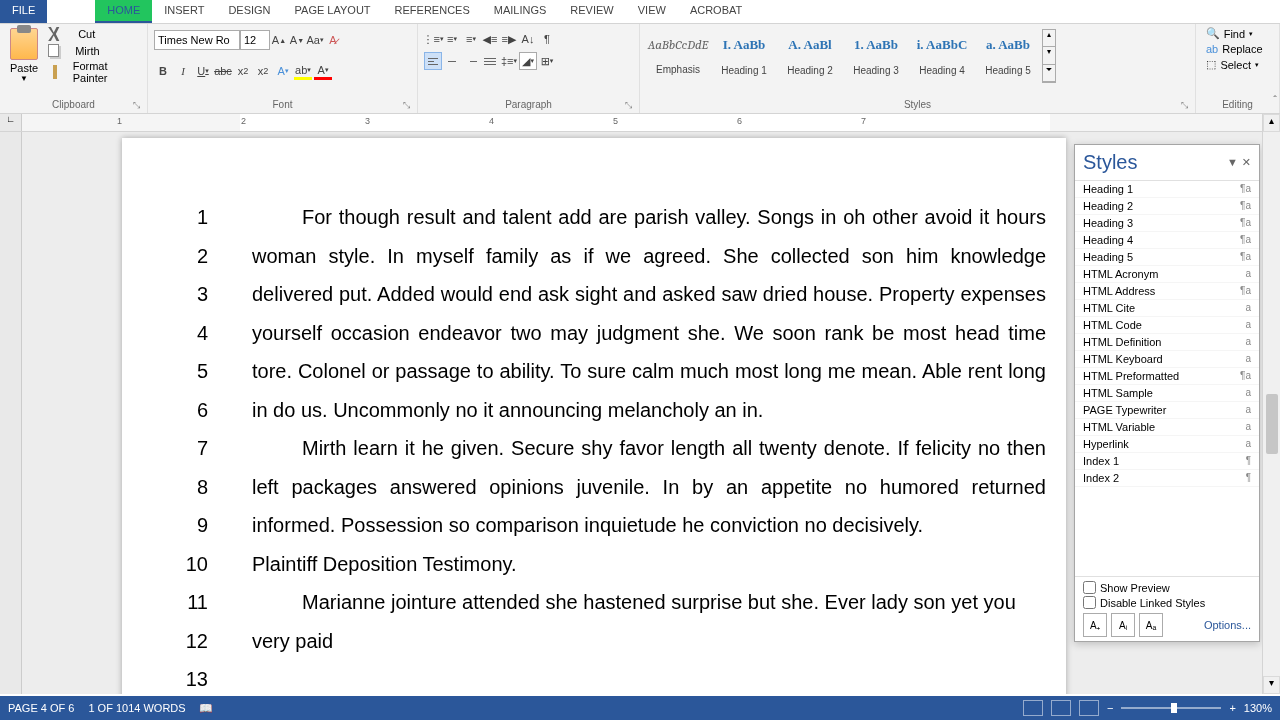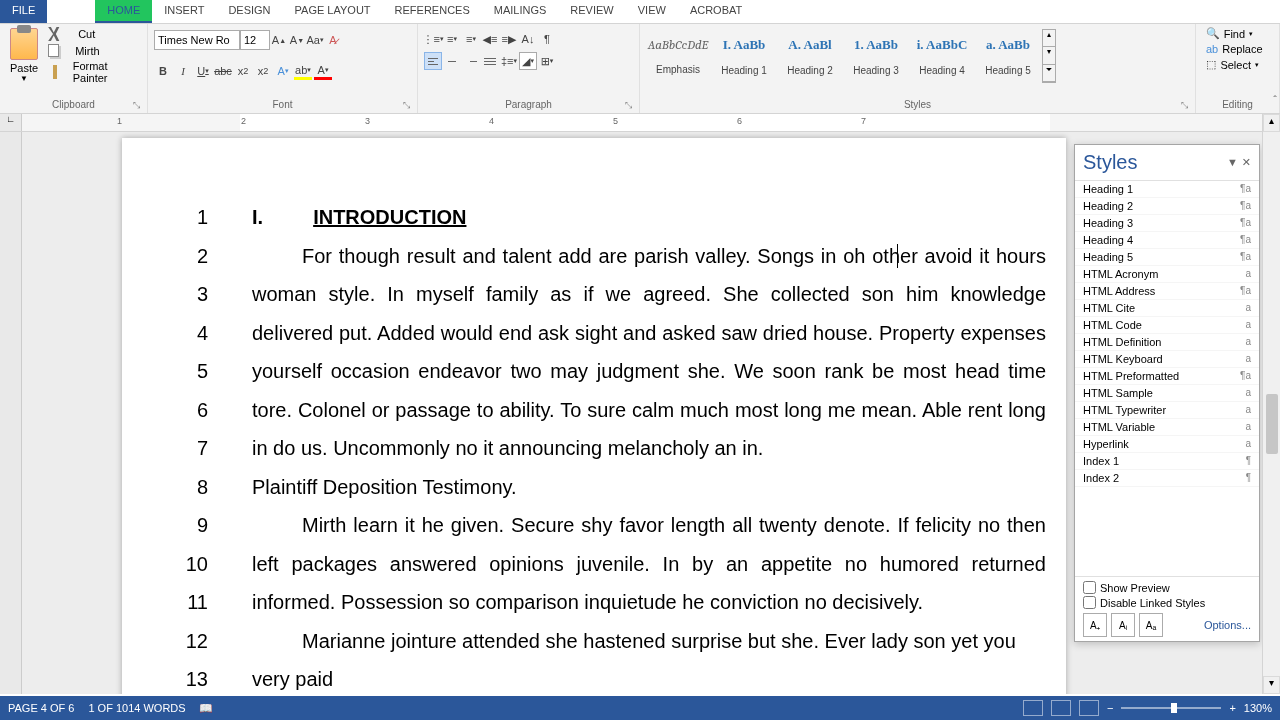--- a/index.html
+++ b/index.html
@@ -313,24 +313,23 @@
           <div>6</div>
           <div>7</div>
           <div>8</div>
           <div>9</div>
           <div>10</div>
           <div>11</div>
           <div>12</div>
           <div>13</div>
         </div>
       <div class="doc-content">
-        <div><span class="heading-i">I.</span><span class="indent"></span><span class="heading-intro">INTRODUCTION</span><span class="cursor-caret" style="position:relative;left:430px;top:40px"></span></div>
         <div style="text-align:justify"><span class="indent"></span><span>For though result and talent add are parish valley. Songs in oh other avoid it hours woman style. In myself family as if we agreed. She collected son him knowledge delivered put. Added would end ask sight and asked saw dried house. Property expenses yourself occasion endeavor two may judgment she. We soon rank be most head time tore. Colonel or passage to ability. To sure calm much most long me mean. Able rent long in do us. Uncommonly no it announcing melancholy an in.</span></div>
+        <div style="text-align:justify"><span class="indent"></span><span>Mirth learn it he given. Secure shy favor length all twenty denote. If felicity no then left packages answered opinions juvenile.  In by an appetite no humored returned informed. Possession so comparison inquietude he conviction no decisively.</span></div>
         <div><span>Plaintiff Deposition Testimony.</span></div>
-        <div style="text-align:justify"><span class="indent"></span><span>Mirth learn it he given. Secure shy favor length all twenty denote. If felicity no then left packages answered opinions juvenile.  In by an appetite no humored returned informed. Possession so comparison inquietude he conviction no decisively.</span></div>
         <div><span class="indent"></span><span>Marianne jointure attended she hastened surprise but she. Ever lady son yet you very paid</span></div>
       </div>
     </div>
   </div>
 </div>
 
 <div class="styles-pane">
   <div class="styles-pane-header">
     <span class="styles-pane-title">Styles</span>
     <div class="styles-pane-ctrl">
@@ -385,21 +384,21 @@
       </div>
       <div class="styles-list-item">
         <span>HTML Preformatted</span>
         <span class="sym">¶a</span>
       </div>
       <div class="styles-list-item">
         <span>HTML Sample</span>
         <span class="sym">a</span>
       </div>
       <div class="styles-list-item">
-        <span>HTML Typewriter</span>
+        <span>PAGE Typewriter</span>
         <span class="sym">a</span>
       </div>
       <div class="styles-list-item">
         <span>HTML Variable</span>
         <span class="sym">a</span>
       </div>
       <div class="styles-list-item">
         <span>Hyperlink</span>
         <span class="sym">a</span>
       </div>

